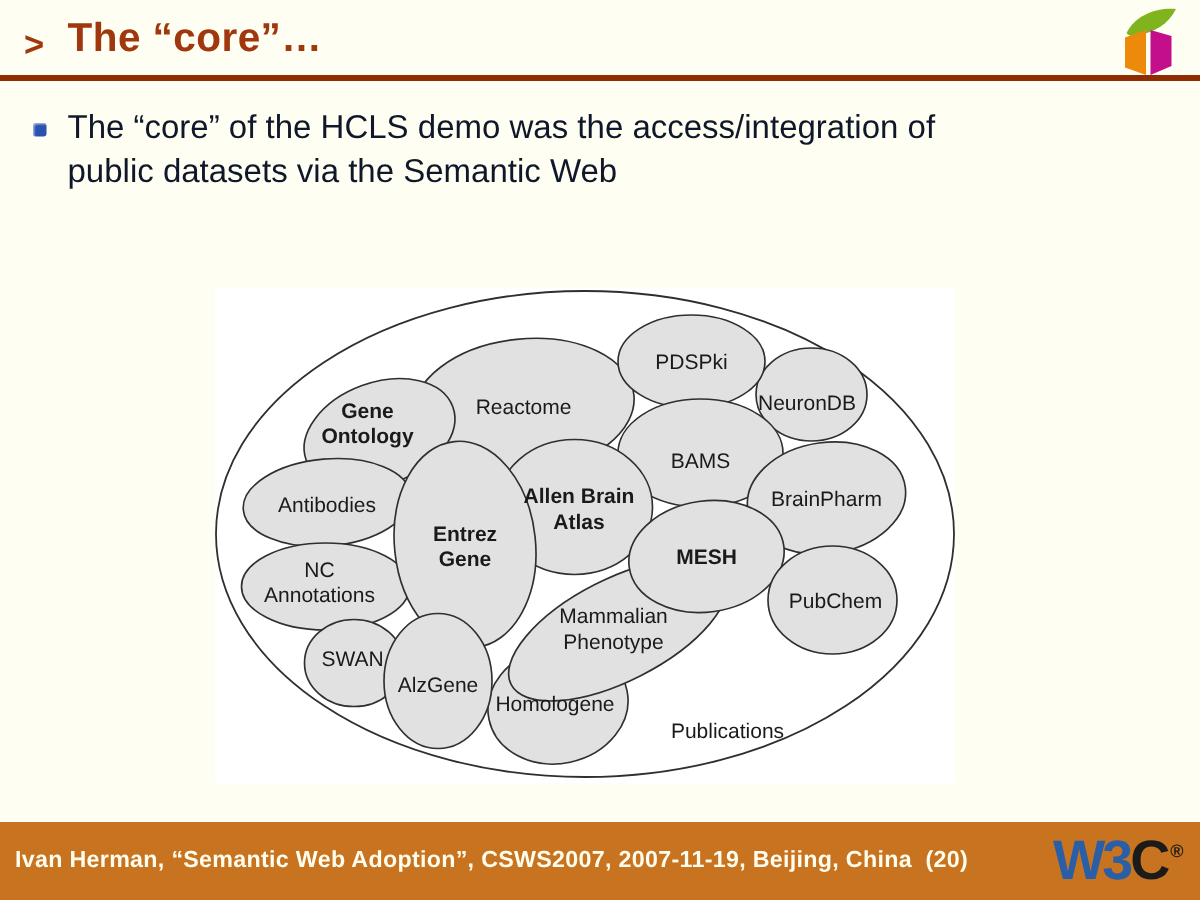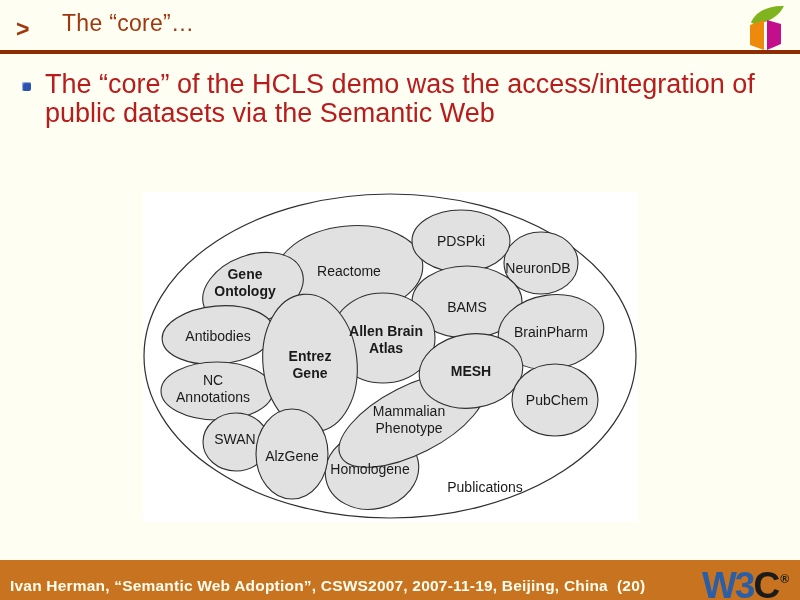--- a/index.html
+++ b/index.html
@@ -3,30 +3,30 @@
 <meta charset="utf-8">
 <style>
   html,body{margin:0;padding:0}
   body{
     width:800px;height:600px;position:relative;overflow:hidden;
     background:#FFFEF2;
     font-family:"Liberation Sans",sans-serif;
   }
   .slide{position:absolute;inset:0}
   .title-marker{position:absolute;left:16px;top:16px;font-size:23px;font-weight:bold}
-  .page-title{position:absolute;left:62px;top:10px;margin:0;font-size:23px;font-weight:normal;letter-spacing:.3px}
+  .page-title{position:absolute;left:45px;top:10px;margin:0;font-size:27px;font-weight:bold;letter-spacing:.3px}
   .title-rule{position:absolute;left:0;top:50px;width:800px;height:4px}
   .sweo{position:absolute;right:13px;top:4px}
   .bullet-icon{position:absolute;left:22px;top:82px;width:9px;height:9px;border-radius:2px;
     box-shadow:inset 1px 1px 1px rgba(255,255,255,.55)}
   .bullet-text{position:absolute;left:45px;top:70px;width:715px;margin:0;
-    font-size:27px;line-height:29px;color:#b91c1c;white-space:pre-line}
+    font-size:22px;line-height:29px;color:#0f172a;white-space:pre-line}
   .diagram{position:absolute;left:143px;top:192px}
   .diagram text{font-family:"Liberation Sans",sans-serif}
-  .footer-bar{position:absolute;left:0;bottom:0;width:800px;height:40px}
+  .footer-bar{position:absolute;left:0;bottom:0;width:800px;height:52px}
   .footer-caption{position:absolute;left:10px;top:17px;font-size:15.5px;font-weight:bold;letter-spacing:.2px;white-space:pre}
   .w3c-logo{position:absolute;right:13px;top:3px;font-size:37px;font-weight:bold;
     letter-spacing:-2px;line-height:46px;white-space:nowrap}
   .w3c-logo .reg{font-size:12px;letter-spacing:0;position:relative;top:-15px;left:2px}
 </style>
 </head>
 <body>
 
 <div class="slide">
 

